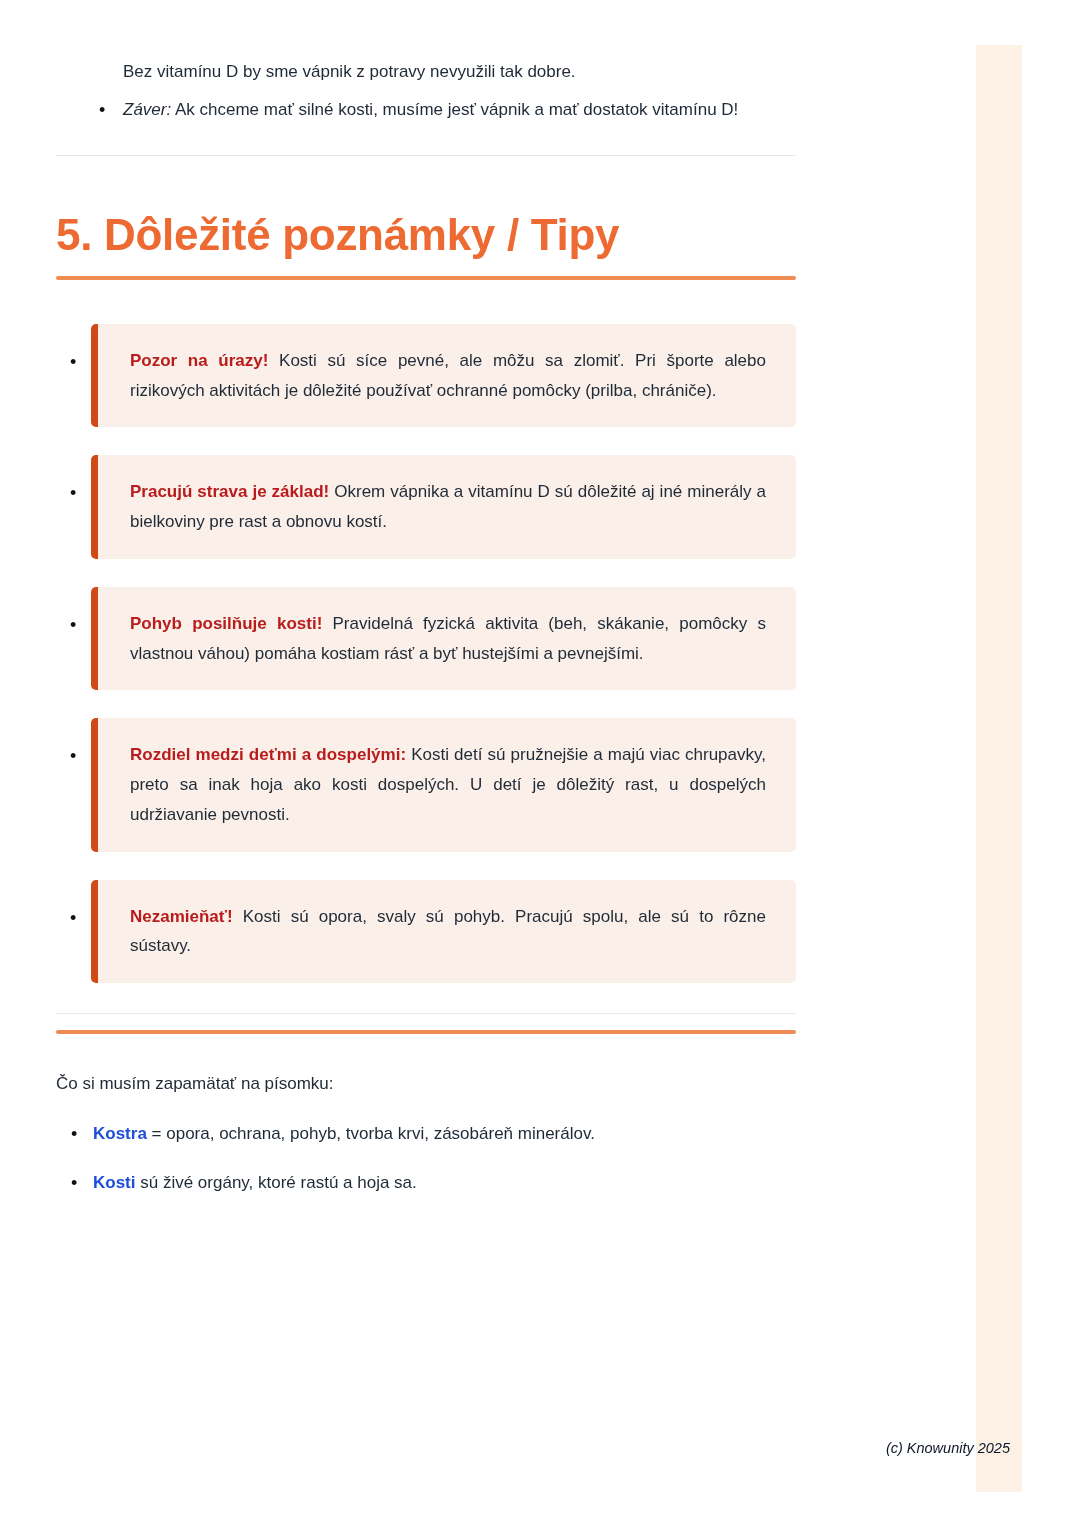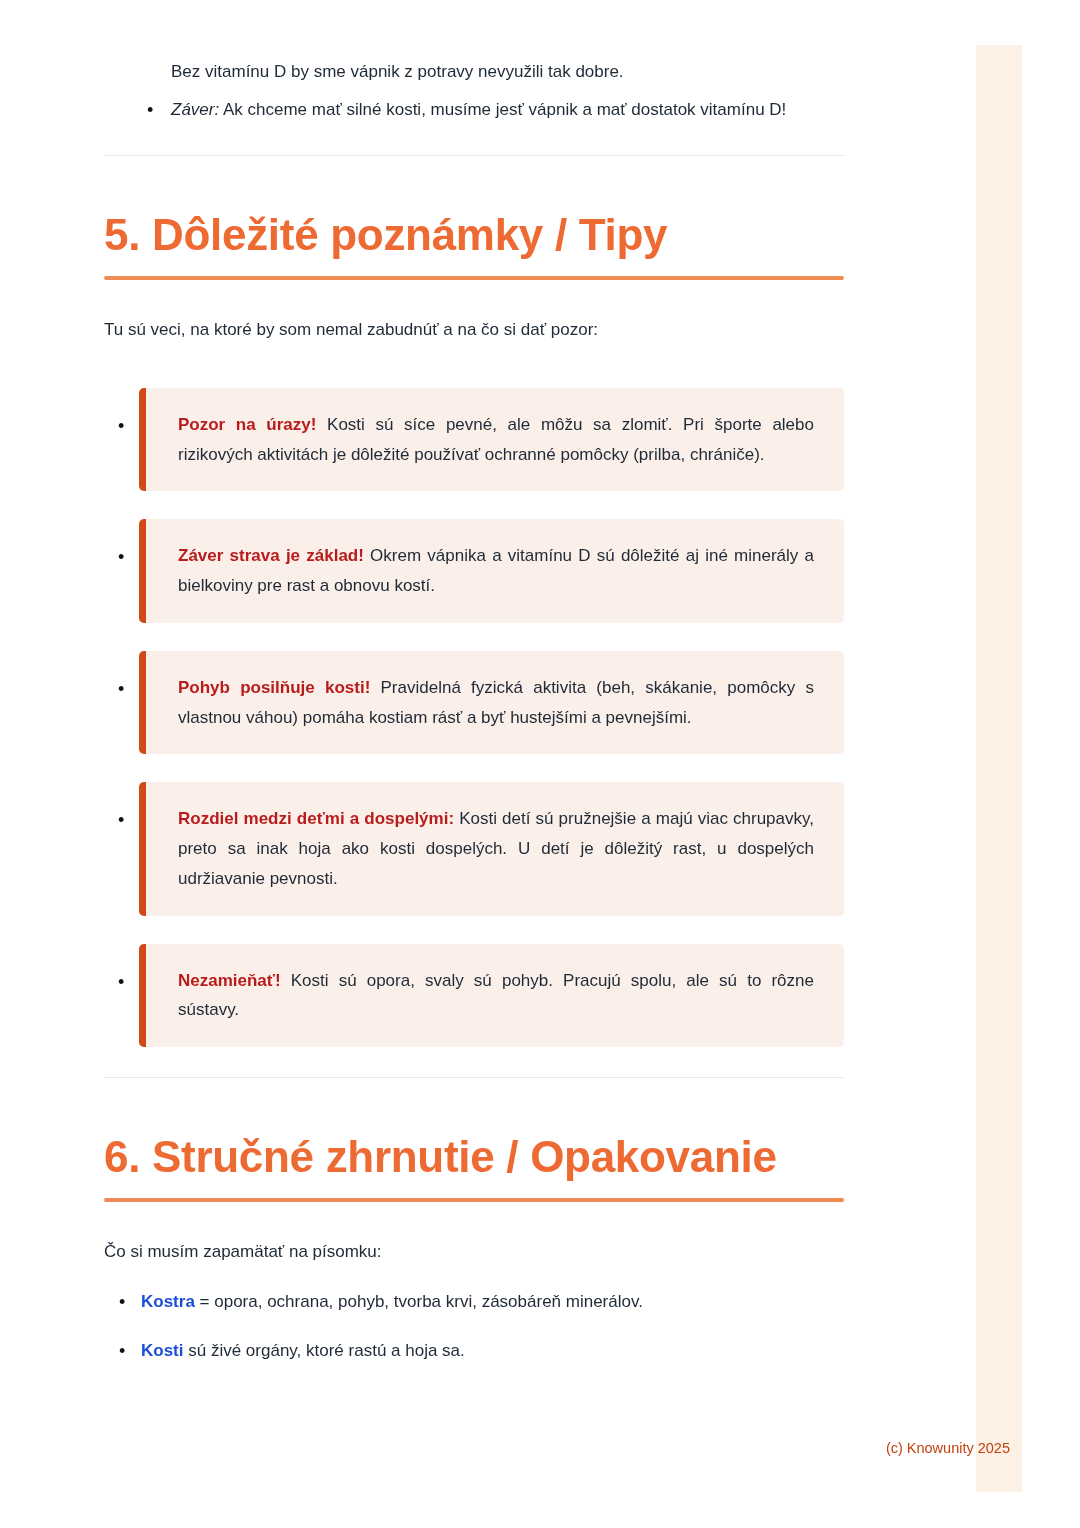--- a/index.html
+++ b/index.html
@@ -14,21 +14,21 @@
   .page { position:relative; width:1080px; height:1528px; background:#fff; }
 
   .edge-strip {
     position:absolute; top:45px; bottom:36px; right:58px; width:46px;
     background:var(--strip,#fcf1e4);
     z-index:1;
   }
 
   .content {
     position:relative; z-index:2;
-    padding:58px 250px 0 104px;
+    padding:58px 250px 0 56px;
     width:1080px;
   }
   .content-inner { width:740px; }
 
   p, .body-text { font-size:17px; line-height:1.65; }
 
   .cont-line { margin-left:67px; }
 
   .bullet-item { display:flex; margin-top:10px; }
   .bullet-item .dot { width:24px; margin-left:43px; font-size:18px; line-height:1.6; color:#111; }
@@ -62,21 +62,21 @@
   .tip-text strong { color:#b91c1c; }
 
   .sum-list { margin-top:22px; }
   .sum-item { display:flex; margin-bottom:20px; }
   .sum-dot { width:22px; margin-left:15px; font-size:18px; line-height:1.6; color:#111; }
   .sum-body { flex:1; }
   .sum-body strong { color:#1d4ed8; }
 
   .footer-credit {
     position:absolute; top:1440px; right:70px; z-index:3;
-    font-size:14.5px; color:#c2410c;
+    font-size:14.5px; color:#0f172a;font-style:italic;
   }
 </style>
 </head>
 <body>
 
 <div class="page">
 
   <div class="edge-strip"></div>
 
   <div class="content">
@@ -87,35 +87,34 @@
       <div class="bullet-item">
         <span class="dot">•</span>
         <p class="bullet-body"><span class="italic">Záver:</span><span> Ak chceme mať silné kosti, musíme jesť vápnik a mať dostatok vitamínu D!</span></p>
       </div>
 
       <hr class="divider">
 
       <h2 class="section-title">5. Dôležité poznámky / Tipy</h2>
       <div class="heading-rule"></div>
 
-      <p class="section-intro">Tu sú veci, na ktoré by som nemal zabudnúť a na čo si dať pozor:</p>
 
       <div class="tips">
 
         <div class="tip-row">
           <span class="tip-dot">•</span>
           <div class="tip-box">
             <p class="tip-text"><strong>Pozor na úrazy!</strong><span> Kosti sú síce pevné, ale môžu sa zlomiť. Pri športe alebo rizikových aktivitách je dôležité používať ochranné pomôcky (prilba, chrániče).</span></p>
           </div>
         </div>
 
         <div class="tip-row">
           <span class="tip-dot">•</span>
           <div class="tip-box">
-            <p class="tip-text"><strong>Záver strava je základ!</strong><span> Okrem vápnika a vitamínu D sú dôležité aj iné minerály a bielkoviny pre rast a obnovu kostí.</span></p>
+            <p class="tip-text"><strong>Pracujú strava je základ!</strong><span> Okrem vápnika a vitamínu D sú dôležité aj iné minerály a bielkoviny pre rast a obnovu kostí.</span></p>
           </div>
         </div>
 
         <div class="tip-row">
           <span class="tip-dot">•</span>
           <div class="tip-box">
             <p class="tip-text"><strong>Pohyb posilňuje kosti!</strong><span> Pravidelná fyzická aktivita (beh, skákanie, pomôcky s vlastnou váhou) pomáha kostiam rásť a byť hustejšími a pevnejšími.</span></p>
           </div>
         </div>
 
@@ -130,21 +129,20 @@
           <span class="tip-dot">•</span>
           <div class="tip-box">
             <p class="tip-text"><strong>Nezamieňať!</strong><span> Kosti sú opora, svaly sú pohyb. Pracujú spolu, ale sú to rôzne sústavy.</span></p>
           </div>
         </div>
 
       </div>
 
       <hr class="divider">
 
-      <h2 class="section-title">6. Stručné zhrnutie / Opakovanie</h2>
       <div class="heading-rule"></div>
 
       <p class="section-intro">Čo si musím zapamätať na písomku:</p>
 
       <div class="sum-list">
         <div class="sum-item">
           <span class="sum-dot">•</span>
           <p class="sum-body"><strong>Kostra</strong><span> = opora, ochrana, pohyb, tvorba krvi, zásobáreň minerálov.</span></p>
         </div>
         <div class="sum-item">

